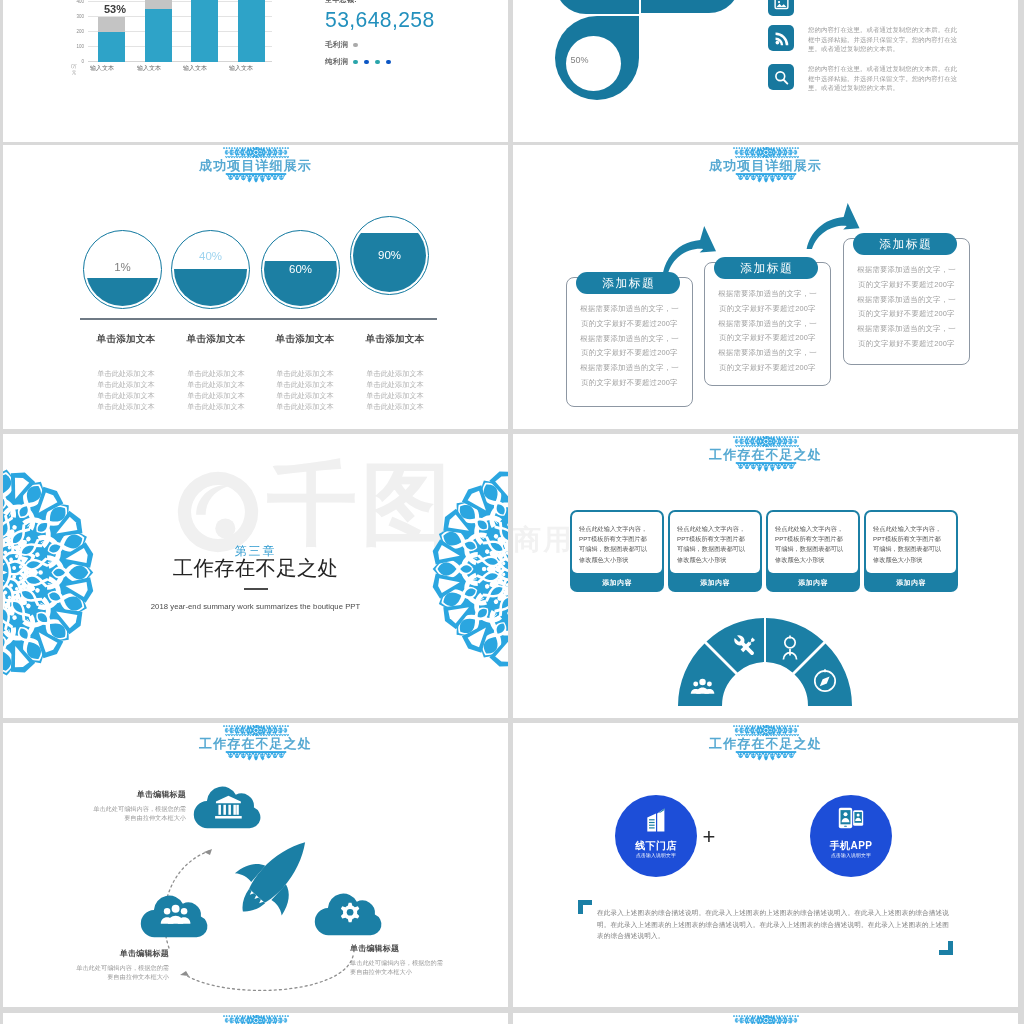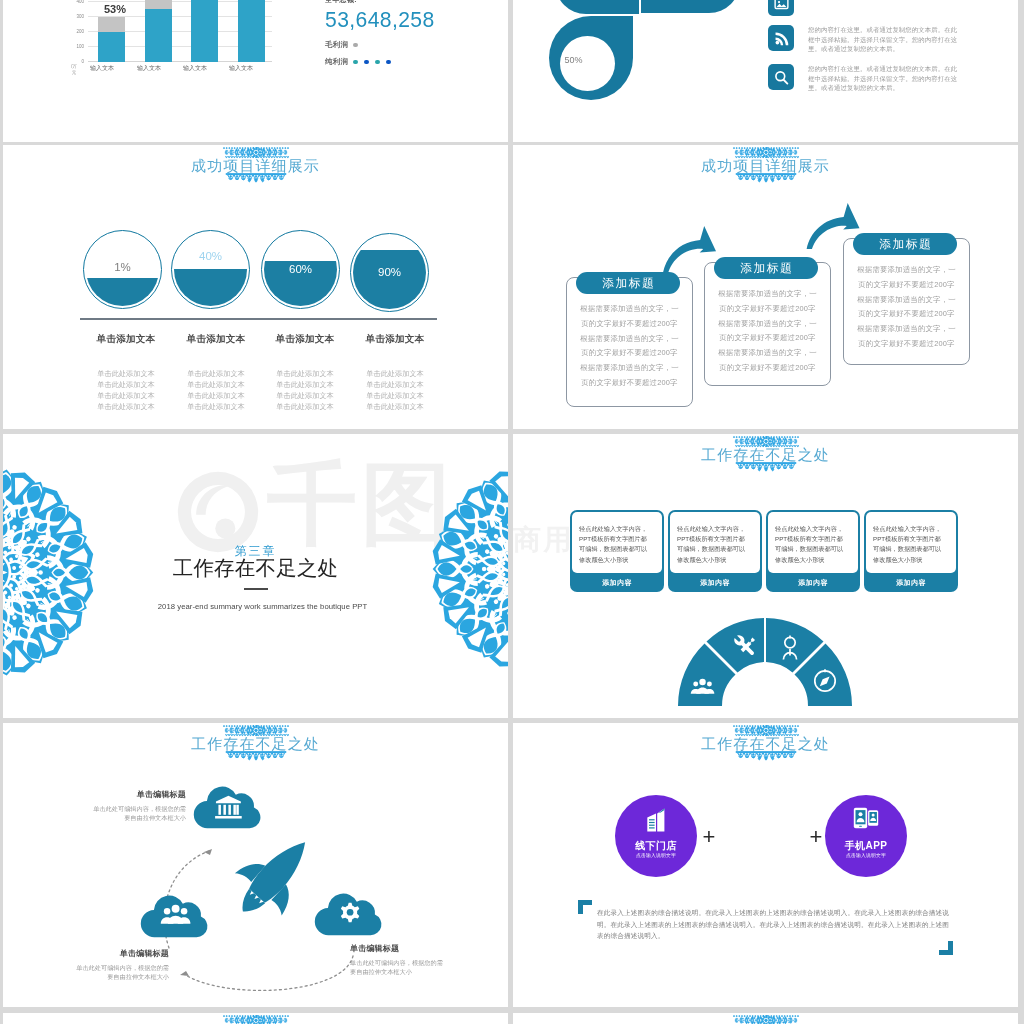--- a/index.html
+++ b/index.html
@@ -53,21 +53,21 @@
   .petal .pct{position:absolute;width:55px;text-align:center;font-size:9px;color:#808080;}
   .s2-row{position:absolute;display:flex;align-items:flex-start;}
   .s2-ico{width:26px;height:26px;border-radius:5px;background:#17789e;flex:0 0 auto;
           display:flex;align-items:center;justify-content:center;}
   .s2-ico svg{width:17px;height:17px;fill:#fff;}
   .s2-txt{margin-left:14px;font-size:6.4px;line-height:9.6px;color:#9a9a9a;width:166px;
           white-space:nowrap;letter-spacing:.1px;}
 
   
   .ttl-wrap{position:absolute;left:0;width:100%;text-align:center;}
-  .ttl-wrap .ttxt{font-size:15px;color:#56a9d2;font-weight:normal;letter-spacing:1.1px;
+  .ttl-wrap .ttxt{font-size:13px;color:#56a9d2;font-weight:bold;letter-spacing:1.1px;
         line-height:12px;position:relative;z-index:2;}
   .ttl-wrap svg{position:absolute;left:50%;transform:translateX(-50%);}
 
   
   .wc{position:absolute;border-radius:50%;border:1.9px solid #11789f;box-sizing:border-box;}
   .wc .inner{position:absolute;left:2px;top:2px;right:2px;bottom:2px;border-radius:50%;overflow:hidden;}
   .wc .fill{position:absolute;left:0;right:0;bottom:0;background:#1c7fa3;}
   .wc .lbl{position:absolute;left:0;width:100%;text-align:center;font-size:11.5px;z-index:3;line-height:12px;}
   .s3-rule{position:absolute;height:1.5px;background:#6f7a85;}
   .s3-col{position:absolute;text-align:center;}
@@ -81,40 +81,40 @@
            color:#fff;font-size:11.8px;text-align:center;letter-spacing:1.4px;text-indent:1.4px;z-index:4;}
   .s4-body{position:absolute;left:0;width:100%;text-align:center;font-size:7.4px;line-height:14.8px;
            color:#9e9e9e;letter-spacing:.2px;}
   .s4-body div{white-space:nowrap;}
   .s4-arrow{position:absolute;}
   .s5-chapter{position:absolute;left:0;width:100%;text-align:center;color:#2e9ad0;
               font-size:12px;font-weight:normal;letter-spacing:1.8px;}
   .s5-title{position:absolute;left:0;width:100%;text-align:center;color:#232323;
             font-size:20.5px;font-weight:normal;letter-spacing:0.2px;}
   .s5-dash{position:absolute;left:50%;transform:translateX(-50%);width:24px;height:2px;background:#4a4a4a;}
-  .s5-sub{position:absolute;left:7px;width:100%;text-align:center;color:#4a4a4a;
+  .s5-sub{position:absolute;left:0;width:100%;text-align:center;color:#4a4a4a;
           font-size:7.7px;line-height:11px;letter-spacing:.05px;}
 
   
   .s6-card{position:absolute;background:#1b7fa5;border-radius:7px;}
   .s6-card .win{position:absolute;left:2px;right:2px;top:2px;bottom:19px;background:#fff;border-radius:5px;}
   .s6-card .txt{position:absolute;left:9px;top:14px;font-size:6.2px;line-height:10.2px;color:#555;}
   .s6-card .txt div{white-space:nowrap;}
   .s6-card .btn{position:absolute;left:0;width:100%;bottom:4px;text-align:center;
                 font-size:7px;color:#fff;font-weight:bold;letter-spacing:.4px;}
   .s6-wm{position:absolute;color:#f2f2f2;font-weight:bold;white-space:nowrap;user-select:none;}
 
   
   .s7-lbl{position:absolute;text-align:right;}
   .s7-lbl .h{font-size:8px;font-weight:bold;color:#4a4a4a;letter-spacing:.2px;white-space:nowrap;}
   .s7-lbl .l{font-size:6.2px;color:#9a9a9a;line-height:9px;margin-top:4px;}
   .s7-lbl .l div{white-space:nowrap;}
 
   
-  .s8-c{position:absolute;width:82px;height:82px;border-radius:50%;background:#6d28d9;}
+  .s8-c{position:absolute;width:82px;height:82px;border-radius:50%;background:#1d4ed8;}
   .s8-c .nm{position:absolute;left:0;width:100%;top:44px;text-align:center;color:#fff;
             font-size:10px;font-weight:bold;letter-spacing:.4px;}
   .s8-c .sb{position:absolute;left:0;width:100%;top:57px;text-align:center;color:#fff;
             font-size:4.8px;letter-spacing:.2px;}
   .s8-c svg{position:absolute;left:50%;transform:translateX(-50%);top:12px;}
   .s8-plus{position:absolute;color:#2b2b2b;font-size:22px;line-height:22px;width:20px;text-align:center;font-family:"Liberation Sans",sans-serif;}
   .s8-para{position:absolute;font-size:6.6px;line-height:11.5px;color:#7d7d7d;text-align:justify;letter-spacing:.15px;}
   .s8-mark{position:absolute;border:5px solid #1b7fa5;width:14px;height:14px;box-sizing:border-box;}
 </style>
 </head>
@@ -1039,21 +1039,21 @@
         <i class="dot" style="background:#0b56c4"></i>
       </div>
     </div>
   </div>
 
   <div class="slide r1 right">
 
     <div class="petal" style="left:42px;top:94px;width:84px;height:62px;border-radius:42px 42px 0 42px;"></div>
     <div class="petal" style="left:128px;top:93px;width:99px;height:62px;border-radius:49px 49px 49px 0;"></div>
 
-    <div class="petal" style="left:36px;top:158px;width:84px;height:84px;border-radius:42px 0 42px 42px;">
+    <div class="petal" style="left:42px;top:158px;width:84px;height:84px;border-radius:42px 0 42px 42px;">
       <div class="hole" style="left:11px;top:20px;width:55px;height:55px;"></div>
       <div class="pct" style="left:-3px;top:39px;">50%</div>
     </div>
 
     <div class="s2-row" style="left:255px;top:132px;">
       <div class="s2-ico">
         <svg viewBox="0 0 24 24">
             <rect x="3" y="5" width="18" height="14" rx="1.6" fill="none" stroke="#fff" stroke-width="2"></rect>
             <circle cx="8.5" cy="10" r="1.6"></circle>
             <path d="M5 17l4.2-4.6 3 3.1 3-2.6L19 17z"></path>
@@ -1112,21 +1112,21 @@
           <div class="fill" style="height:51%"></div>
         </div>
       <div class="lbl" style="top:19px;color:#9fd4ef">40%</div>
     </div>
     <div class="wc" style="left:258px;top:85px;width:79px;height:79px;">
       <div class="inner">
           <div class="fill" style="height:61%"></div>
         </div>
       <div class="lbl" style="top:32px;color:#fff">60%</div>
     </div>
-    <div class="wc" style="left:347px;top:88px;width:79px;height:79px;">
+    <div class="wc" style="left:347px;top:71px;width:79px;height:79px;">
       <div class="inner">
           <div class="fill" style="height:81%"></div>
         </div>
       <div class="lbl" style="top:32px;color:#fff">90%</div>
     </div>
 
     <div class="s3-rule" style="left:77px;top:173px;width:357px;"></div>
 
     <div class="s3-col" style="left:76px;top:188px;width:94px;">
       <div class="h">单击添加文本</div>
@@ -1442,21 +1442,21 @@
             <rect x="5.0" y="20.3" width="5.6" height="1.2"></rect>
           </g>
       </svg>
       <div class="nm">线下门店</div>
       <div class="sb">点击输入说明文字</div>
     </div>
     <div class="s8-plus" style="left:186px;top:103px;">+</div>
 
     <div class="s8-plus" style="left:293px;top:103px;">+</div>
 
-    <div class="s8-c" style="left:312px;top:72px;">
+    <div class="s8-c" style="left:297px;top:72px;">
       <svg width="26" height="22" viewBox="0 0 26 22" fill="#fff">
         <rect x="0.8" y="0.8" width="13.4" height="20.4" rx="1.9"></rect>
         <rect x="2.5" y="3.1" width="10" height="14.2" fill="#1b7fa5"></rect>
         <circle cx="7.5" cy="7.2" r="2.0"></circle>
           <path d="M3.6 15.2 c0-2.5 1.75-4.2 3.9-4.2 s3.9 1.7 3.9 4.2 z"></path>
         <rect x="6.1" y="18.7" width="2.8" height="1.1" rx="0.55" fill="#1b7fa5"></rect>
         <rect x="15.1" y="3.2" width="10.1" height="15.6" rx="1.5"></rect>
         <rect x="16.4" y="5.0" width="7.5" height="10.8" fill="#1b7fa5"></rect>
         <circle cx="20.15" cy="8.0" r="1.5"></circle>
           <path d="M17.2 14.0 c0-1.9 1.3-3.2 2.95-3.2 s2.95 1.3 2.95 3.2 z"></path>

